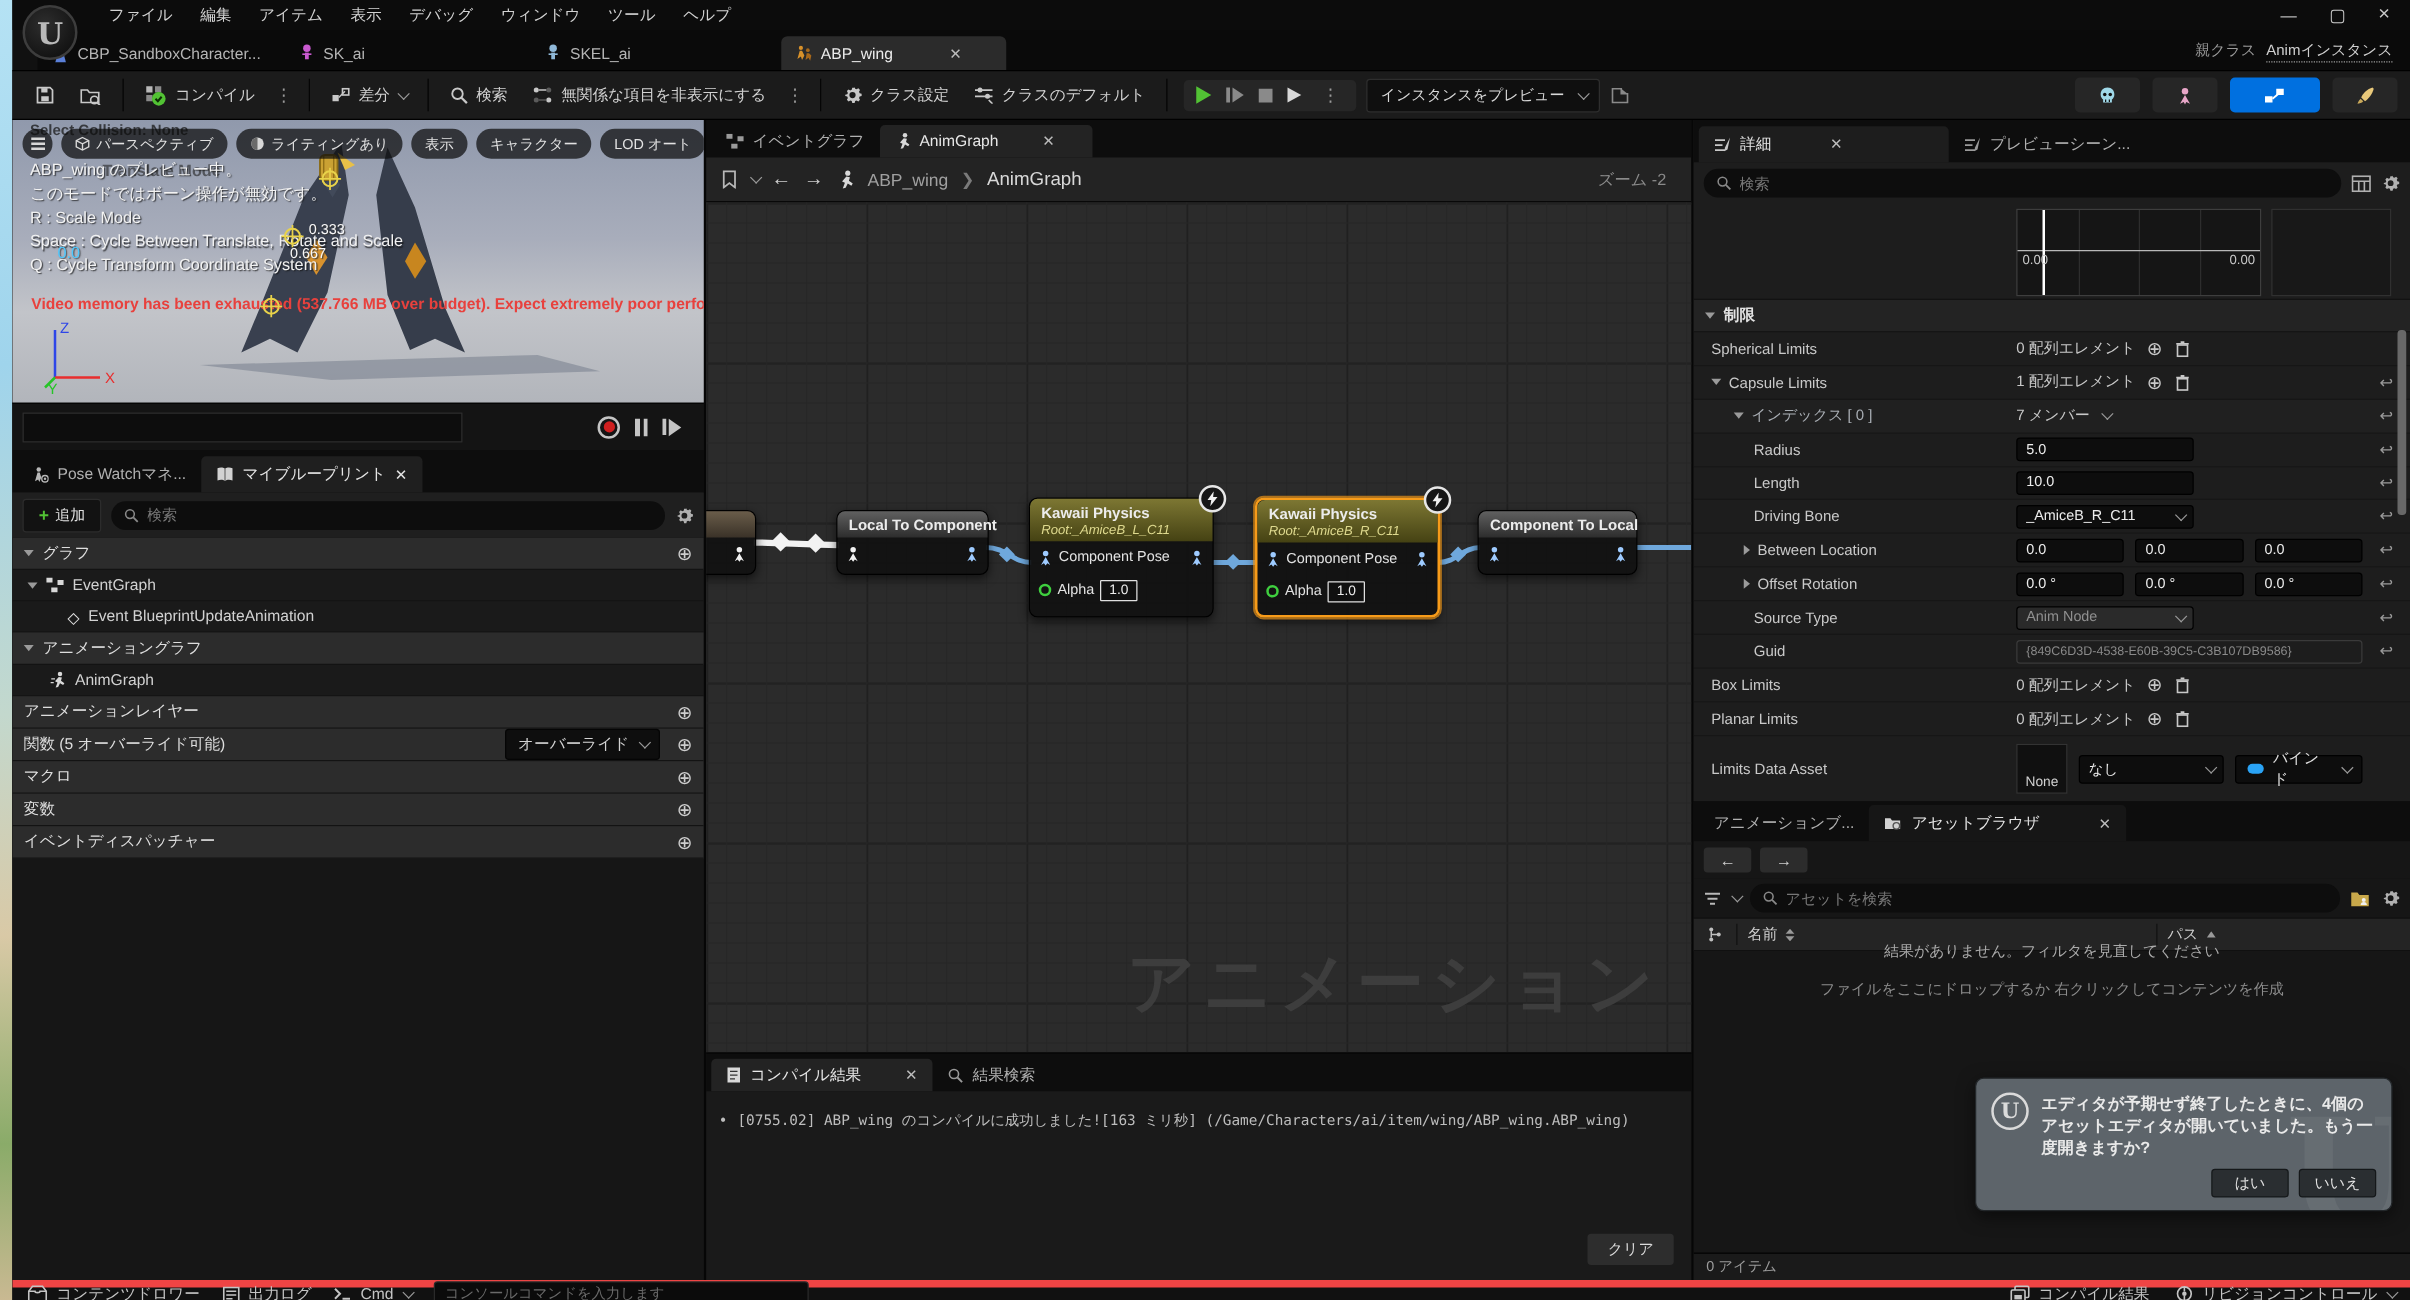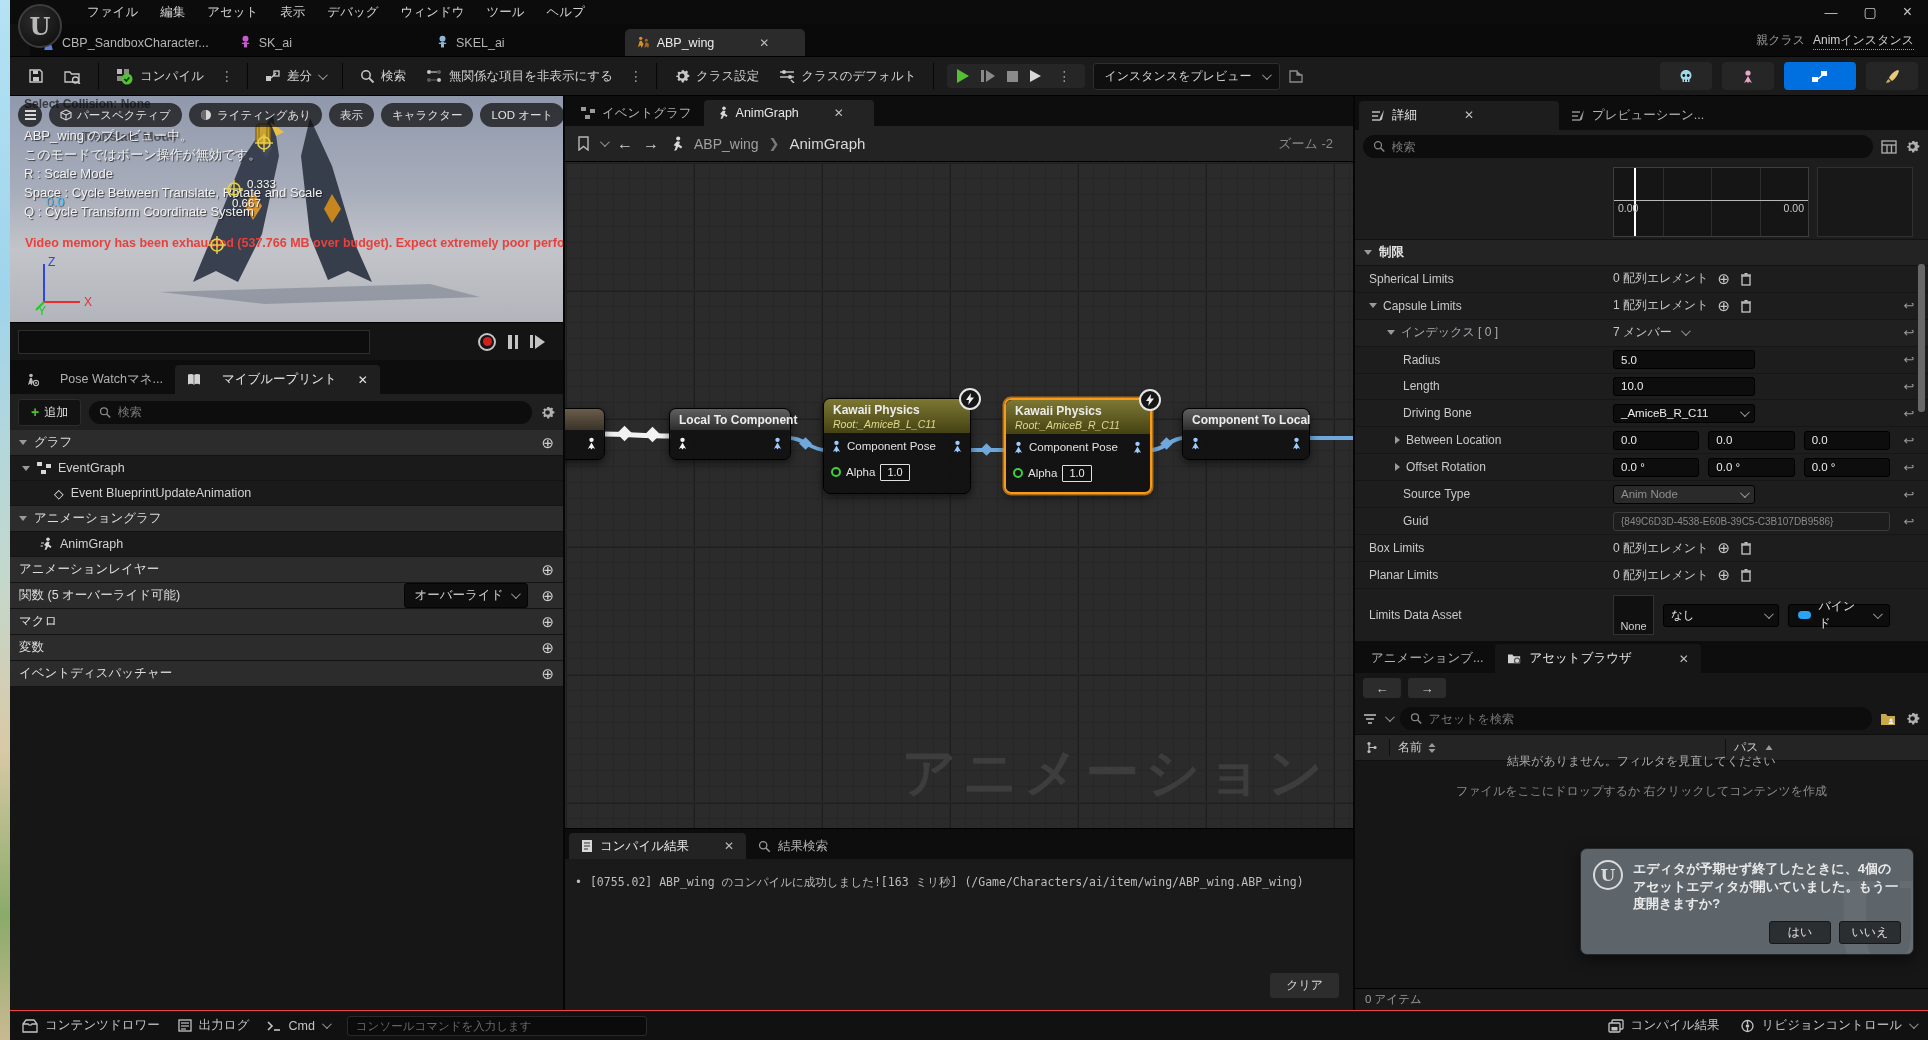--- a/index.html
+++ b/index.html
@@ -78,21 +78,21 @@
   .rec-btn { width:18px; height:18px; border:2px solid #c4c4c4; border-radius:50%; display:flex; align-items:center; justify-content:center; }
   .rec-btn i { width:9px; height:9px; background:#cf1f1f; border-radius:50%; }
   .pause-btn { display:flex; gap:3px; }
   .pause-btn i { width:3.5px; height:14px; background:#c4c4c4; }
   .stepf-btn { display:flex; align-items:center; gap:2px; }
   .stepf-btn i { width:3px; height:13px; background:#c4c4c4; }
   .stepf-btn b { width:0; height:0; border-left:10px solid #c4c4c4; border-top:7px solid transparent; border-bottom:7px solid transparent; }
 
   
   .lp-tabs { height:34px; background:#0d0d0d; display:flex; align-items:flex-end; padding-left:4px; }
-  .lp-tab { height:29px; display:flex; align-items:center; gap:21px; padding:0 12px; color:#b0b0b0; font-size:12.5px;margin-top:48px; }
+  .lp-tab { height:29px; display:flex; align-items:center; gap:7px; padding:0 12px; color:#b0b0b0; font-size:12.5px;margin-top:48px; }
   .lp-tab.active { background:#1f1f1f; border-radius:4px 4px 0 0; color:#e5e5e5; }
   .addrow { height:36px; background:#1f1f1f; display:flex; align-items:center; padding:0 8px; gap:8px; }
   .add-btn { display:flex; align-items:center; gap:5px; background:#121212; border:1px solid #2c2c2c; border-radius:3px; padding:4px 12px; color:#e0e0e0; }
   .add-btn b { color:var(--green); font-size:14px; font-weight:bold; }
   .searchpill { flex:1; height:23px; background:#0d0d0d; border-radius:12px; display:flex; align-items:center; gap:6px; padding:0 10px; }
   .searchpill input { background:transparent; border:none; outline:none; color:#d8d8d8; font-size:12px; width:100%; font-family:inherit; }
   .searchpill input::placeholder { color:#777; }
 
   .bp-list { flex:1; background:#161616; overflow:hidden; }
   .bp-section { height:26px; background:#2c2c2c; display:flex; align-items:center; padding:0 9px; color:#dedede; font-size:12.5px; border-bottom:1px solid #131313; gap:7px; }
@@ -180,21 +180,21 @@
   
   .toast { position:absolute; right:14px; bottom:55px; width:334px; background:#5d646a; border:1px solid #23272a; border-radius:7px; padding:11px 12px 10px; z-index:9; box-shadow:0 4px 14px rgba(0,0,0,.5); overflow:hidden; }
   .toast-big-u { position:absolute; right:-20px; bottom:-42px; font-family:"DejaVu Serif",serif; font-size:120px; color:rgba(255,255,255,.06); font-weight:bold; }
   .toast-row { display:flex; gap:10px; }
   .toast-logo { width:30px; height:30px; border-radius:50%; border:2.5px solid #dadada; flex-shrink:0; display:flex; align-items:center; justify-content:center; color:#dadada; font-family:"DejaVu Serif",serif; font-weight:bold; font-size:17px; }
   .toast-msg { color:#e9e9e9; font-size:13px; font-weight:bold; line-height:1.35; }
   .toast-btns { display:flex; justify-content:flex-end; gap:8px; margin-top:8px; position:relative; }
   .toast-btn { background:#2a2e31; border:1px solid #15181a; border-radius:3px; min-width:62px; height:23px; display:flex; align-items:center; justify-content:center; color:#e2e2e2; font-size:12px; }
 
   
-  .statusbar { height:30px; background:#111; border-top:1px solid #ef4444; display:flex; align-items:center; gap:18px; padding:0 12px; }
+  .statusbar { height:16px; background:#111; border-top:6px solid #ef4444; display:flex; align-items:center; gap:18px; padding:0 12px; }
   .sb-item { display:flex; align-items:center; gap:7px; color:#c4c4c4; font-size:12.5px; white-space:nowrap; }
   .console-input { width:300px; height:20px; background:#0b0b0b; border:1px solid #2a2a2a; border-radius:3px; display:flex; align-items:center; padding:0 8px; }
   .console-input input { background:transparent; border:none; outline:none; color:#d0d0d0; width:100%; font-size:11.5px; font-family:inherit; }
   .console-input input::placeholder { color:#6a6a6a; }
   .sb-right { margin-left:auto; display:flex; gap:20px; align-items:center; }
 
   .icon { flex-shrink:0; }
   .close-x { font-size:12px; }
 </style>
 </head>
@@ -204,21 +204,21 @@
   <div class="bgstrip"></div>
 
   <div class="window">
     <div class="logo">
         <span>U</span>
       </div>
 
     <div class="menubar">
       <div class="menu-item">ファイル</div>
       <div class="menu-item">編集</div>
-      <div class="menu-item">アセット</div>
+      <div class="menu-item">アイテム</div>
       <div class="menu-item">表示</div>
       <div class="menu-item">デバッグ</div>
       <div class="menu-item">ウィンドウ</div>
       <div class="menu-item">ツール</div>
       <div class="menu-item">ヘルプ</div>
       <div class="win-controls">
         <span>—</span>
         <span style="font-size:14px;">▢</span>
         <span style="font-size:16px;">×</span>
       </div>

